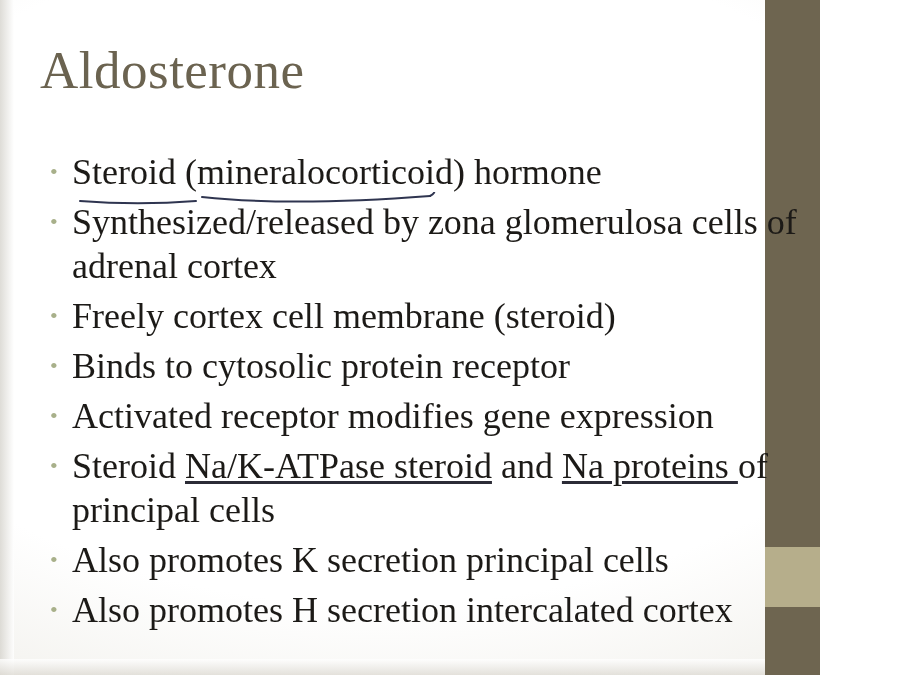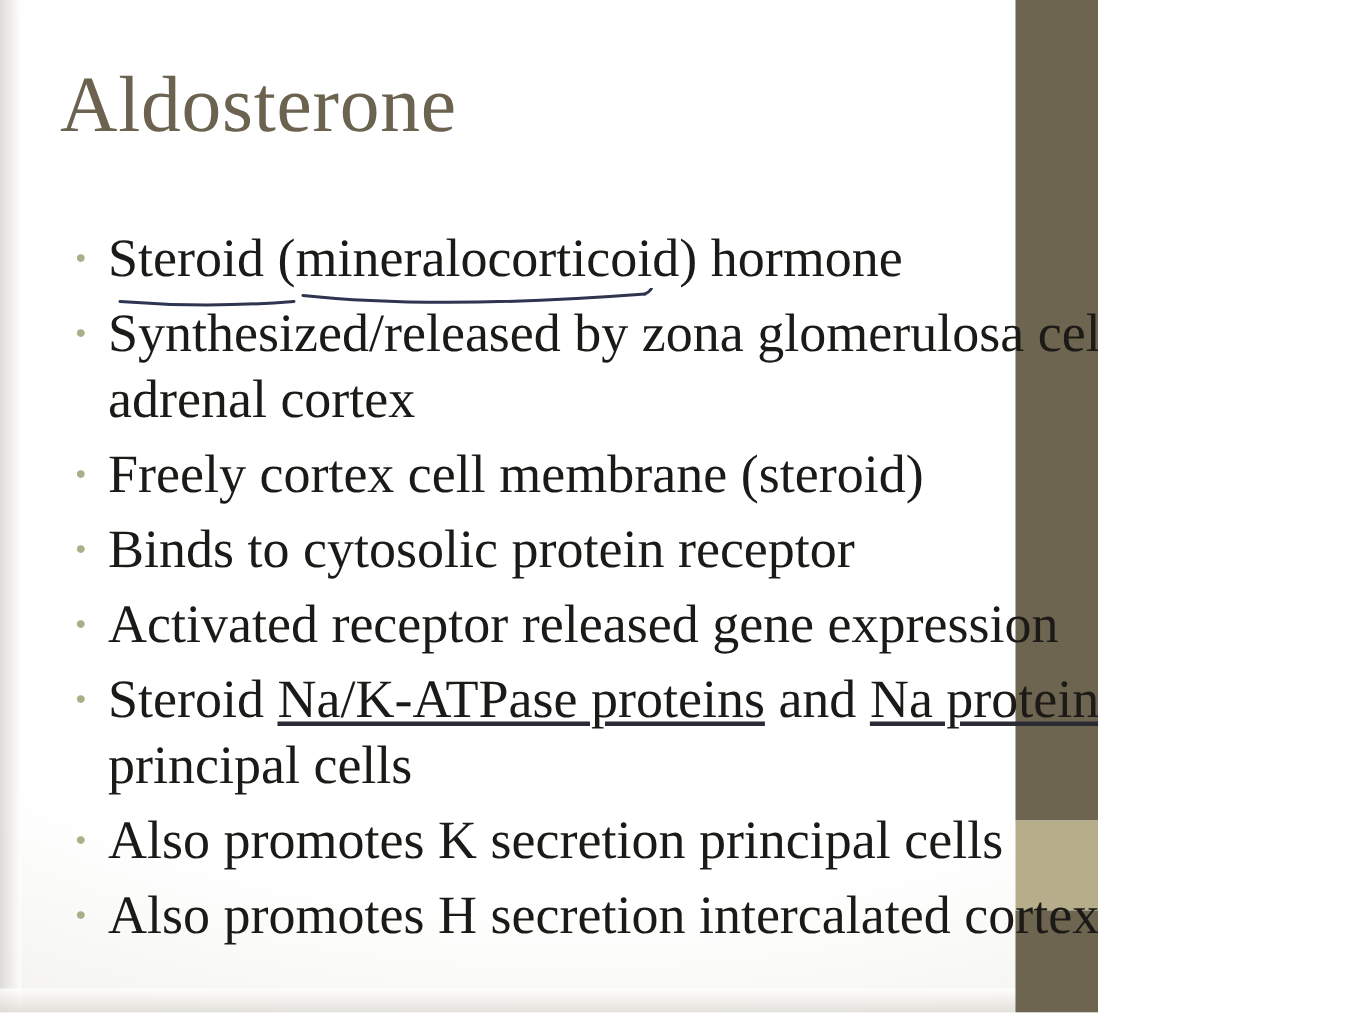--- a/index.html
+++ b/index.html
@@ -8,21 +8,21 @@
   }
   body {
     width: 900px;
     height: 675px;
     background: #ffffff;
     font-family: "Liberation Serif", serif;
     overflow: hidden;
   }
   .slide {
     position: relative;
-    width: 732px;
+    width: 820px;
     height: 675px;
     background: #ffffff;
     box-sizing: border-box;
     overflow: hidden;
   }
   
   .slide-bg-wash {
     position: absolute;
     left: 0; top: 0;
     width: 845px; height: 675px;
@@ -148,27 +148,27 @@
       <div class="bullet-text">Freely cortex cell membrane (steroid)</div>
     </div>
 
     <div class="bullet-row">
       <div class="bullet-dot">•</div>
       <div class="bullet-text">Binds to cytosolic protein receptor</div>
     </div>
 
     <div class="bullet-row">
       <div class="bullet-dot">•</div>
-      <div class="bullet-text">Activated receptor released gene expression</div>
+      <div class="bullet-text">Activated receptor modifies gene expression</div>
     </div>
 
     <div class="bullet-row">
       <div class="bullet-dot">•</div>
       <div class="bullet-text">
-        <span>Steroid </span><span class="u-plain">Na/K-ATPase proteins</span><span> and </span><span class="u-plain">Na proteins </span><span>of principal cells</span>
+        <span>Steroid </span><span class="u-plain">Na/K-ATPase steroid</span><span> and </span><span class="u-plain">Na proteins </span><span>of principal cells</span>
       </div>
     </div>
 
     <div class="bullet-row">
       <div class="bullet-dot">•</div>
       <div class="bullet-text">Also promotes K secretion principal cells</div>
     </div>
 
     <div class="bullet-row">
       <div class="bullet-dot">•</div>

